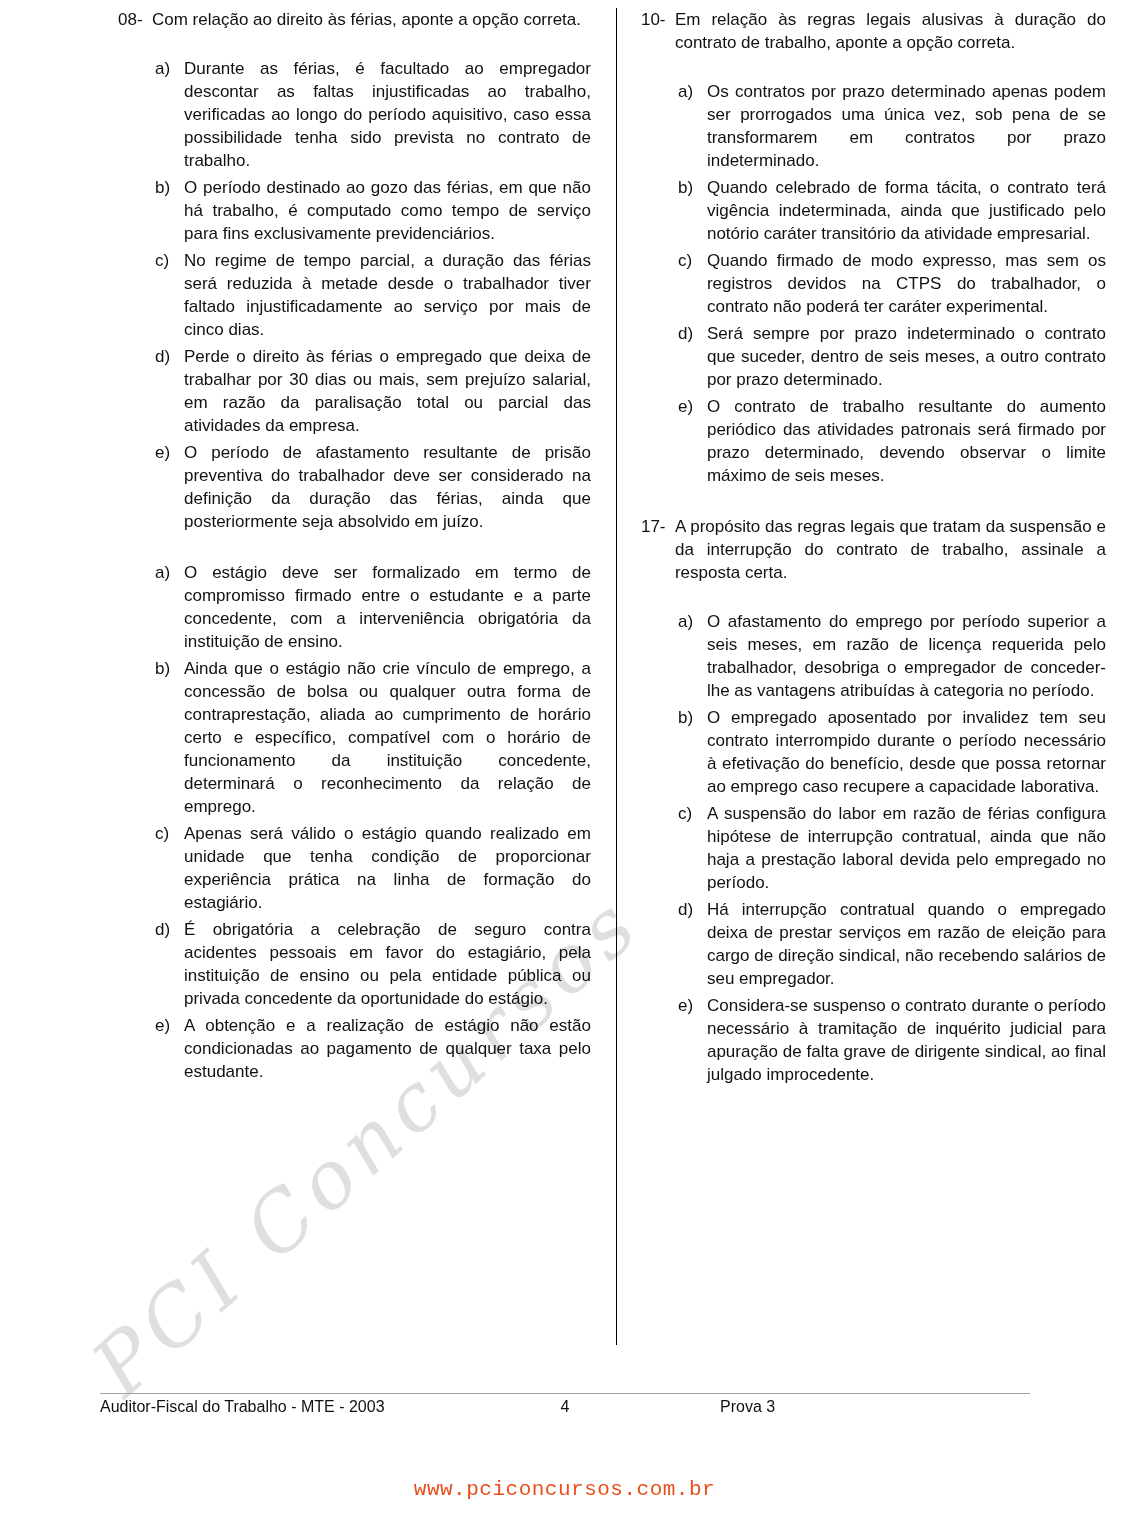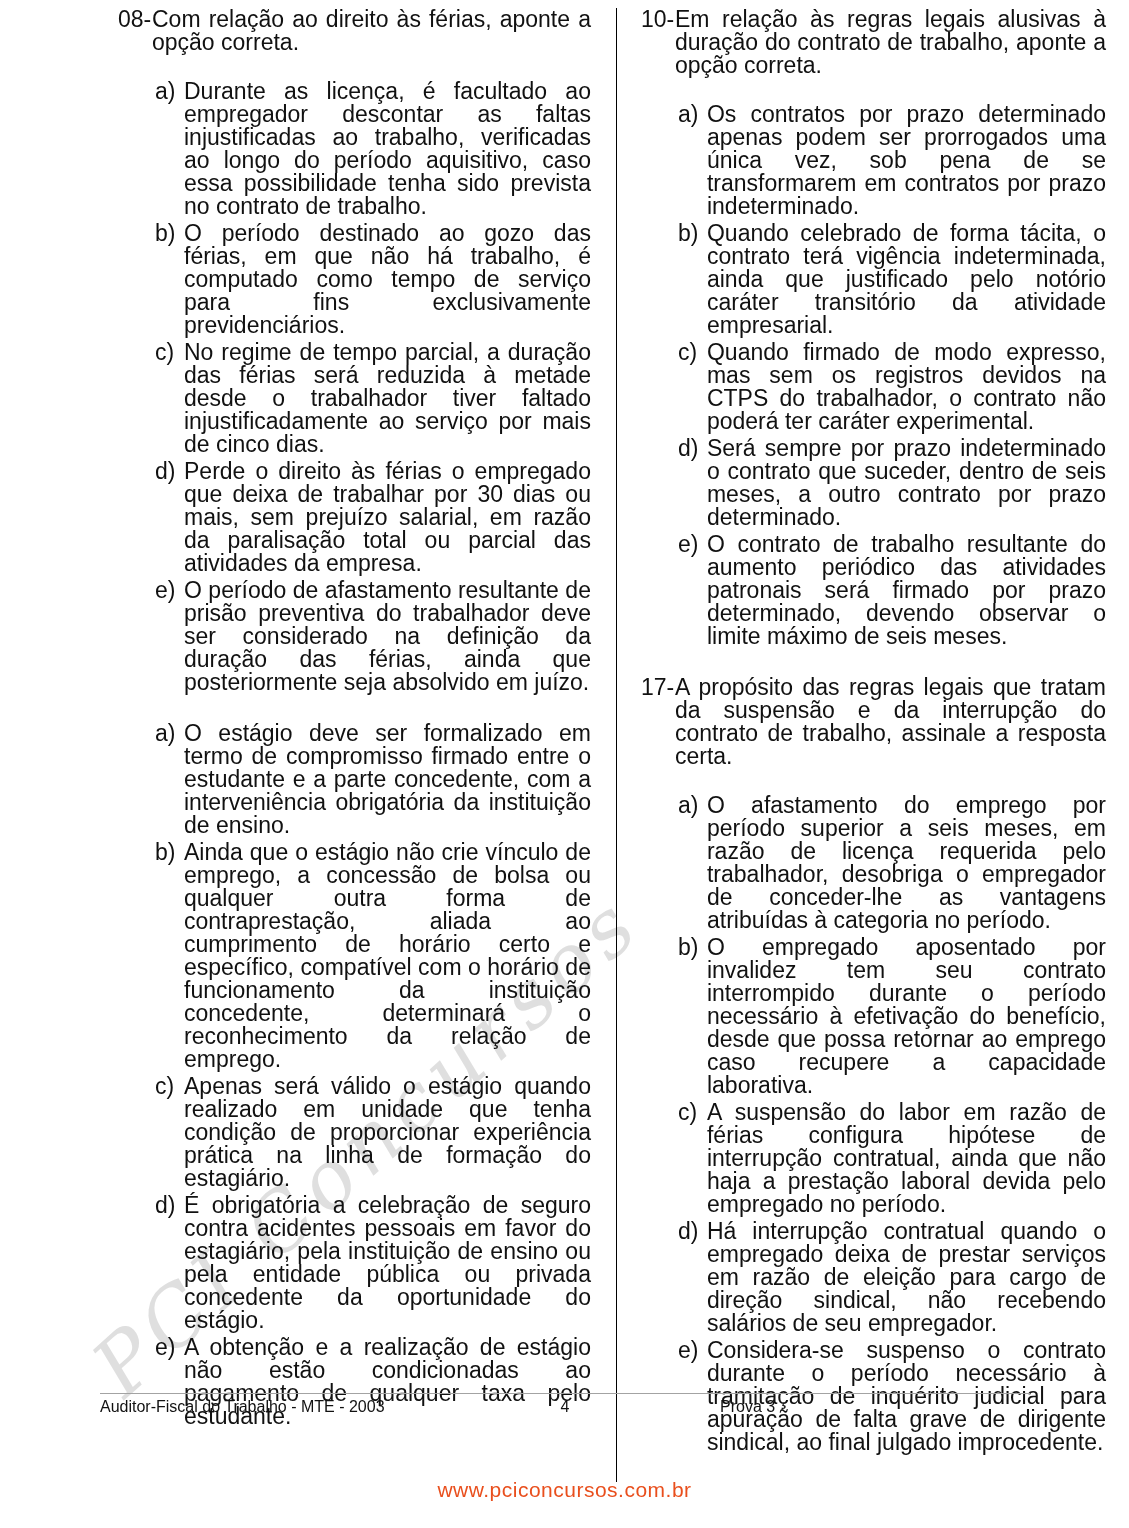--- a/index.html
+++ b/index.html
@@ -29,21 +29,21 @@
     z-index: 0;
   }
   .columns {
     position: absolute;
     left: 100px; top: 8px;
     width: 1006px;
     display: flex;
     align-items: stretch;
     z-index: 1;
   }
-  .col { font-size: 23px; line-height: 23px; }
+  .col { font-size: 17px; line-height: 23px; }
   .col-left  { width: 496px; padding-left: 18px; }
   .divider   { width: 1px; background: #000; margin-left: 25px; flex-shrink: 0; min-height: 1337px; }
   .col-right { width: 470px; margin-left: 24px; }
 
   .question { margin-bottom: 28px; }
   .q-header { display: flex; }
   .q-num { width: 34px; flex-shrink: 0; }
   .q-stem { flex: 1; text-align: justify; }
   .options { margin-top: 26px; }
   .option { display: flex; margin-left: 37px; }
@@ -71,20 +71,21 @@
     left: 0; right: 0; top: 1478px;
     text-align: center;
     z-index: 1;
   }
   .site-link {
     font-size: 21px;
     letter-spacing: 0.5px;
     color: #e94f1d;
     text-decoration: none;
     cursor: pointer;
+    font-family: Liberation Mono, monospace;
   }
 </style>
 </head>
 <body>
 
 <div class="page">
 
   <div class="watermark">PCI Concursos</div>
 
   <div class="columns">
@@ -92,21 +93,21 @@
     <div class="col col-left">
 
       <section class="question">
         <div class="q-header">
           <span class="q-num">08-</span>
           <p class="q-stem"><span>Com relação ao direito às férias, aponte a opção correta.</span><span class="u"></span><span></span></p>
         </div>
         <div class="options">
           <div class="option">
             <span class="opt-letter">a)</span>
-            <p class="opt-text">Durante as licença, é facultado ao empregador descontar as faltas injustificadas ao trabalho, verificadas ao longo do período aquisitivo, caso essa possibilidade tenha sido prevista no contrato de trabalho.</p>
+            <p class="opt-text">Durante as férias, é facultado ao empregador descontar as faltas injustificadas ao trabalho, verificadas ao longo do período aquisitivo, caso essa possibilidade tenha sido prevista no contrato de trabalho.</p>
           </div>
           <div class="option">
             <span class="opt-letter">b)</span>
             <p class="opt-text">O período destinado ao gozo das férias, em que não há trabalho, é computado como tempo de serviço para fins exclusivamente previdenciários.</p>
           </div>
           <div class="option">
             <span class="opt-letter">c)</span>
             <p class="opt-text">No regime de tempo parcial, a duração das férias será reduzida à metade desde o trabalhador tiver faltado injustificadamente ao serviço por mais de cinco dias.</p>
           </div>
           <div class="option">

